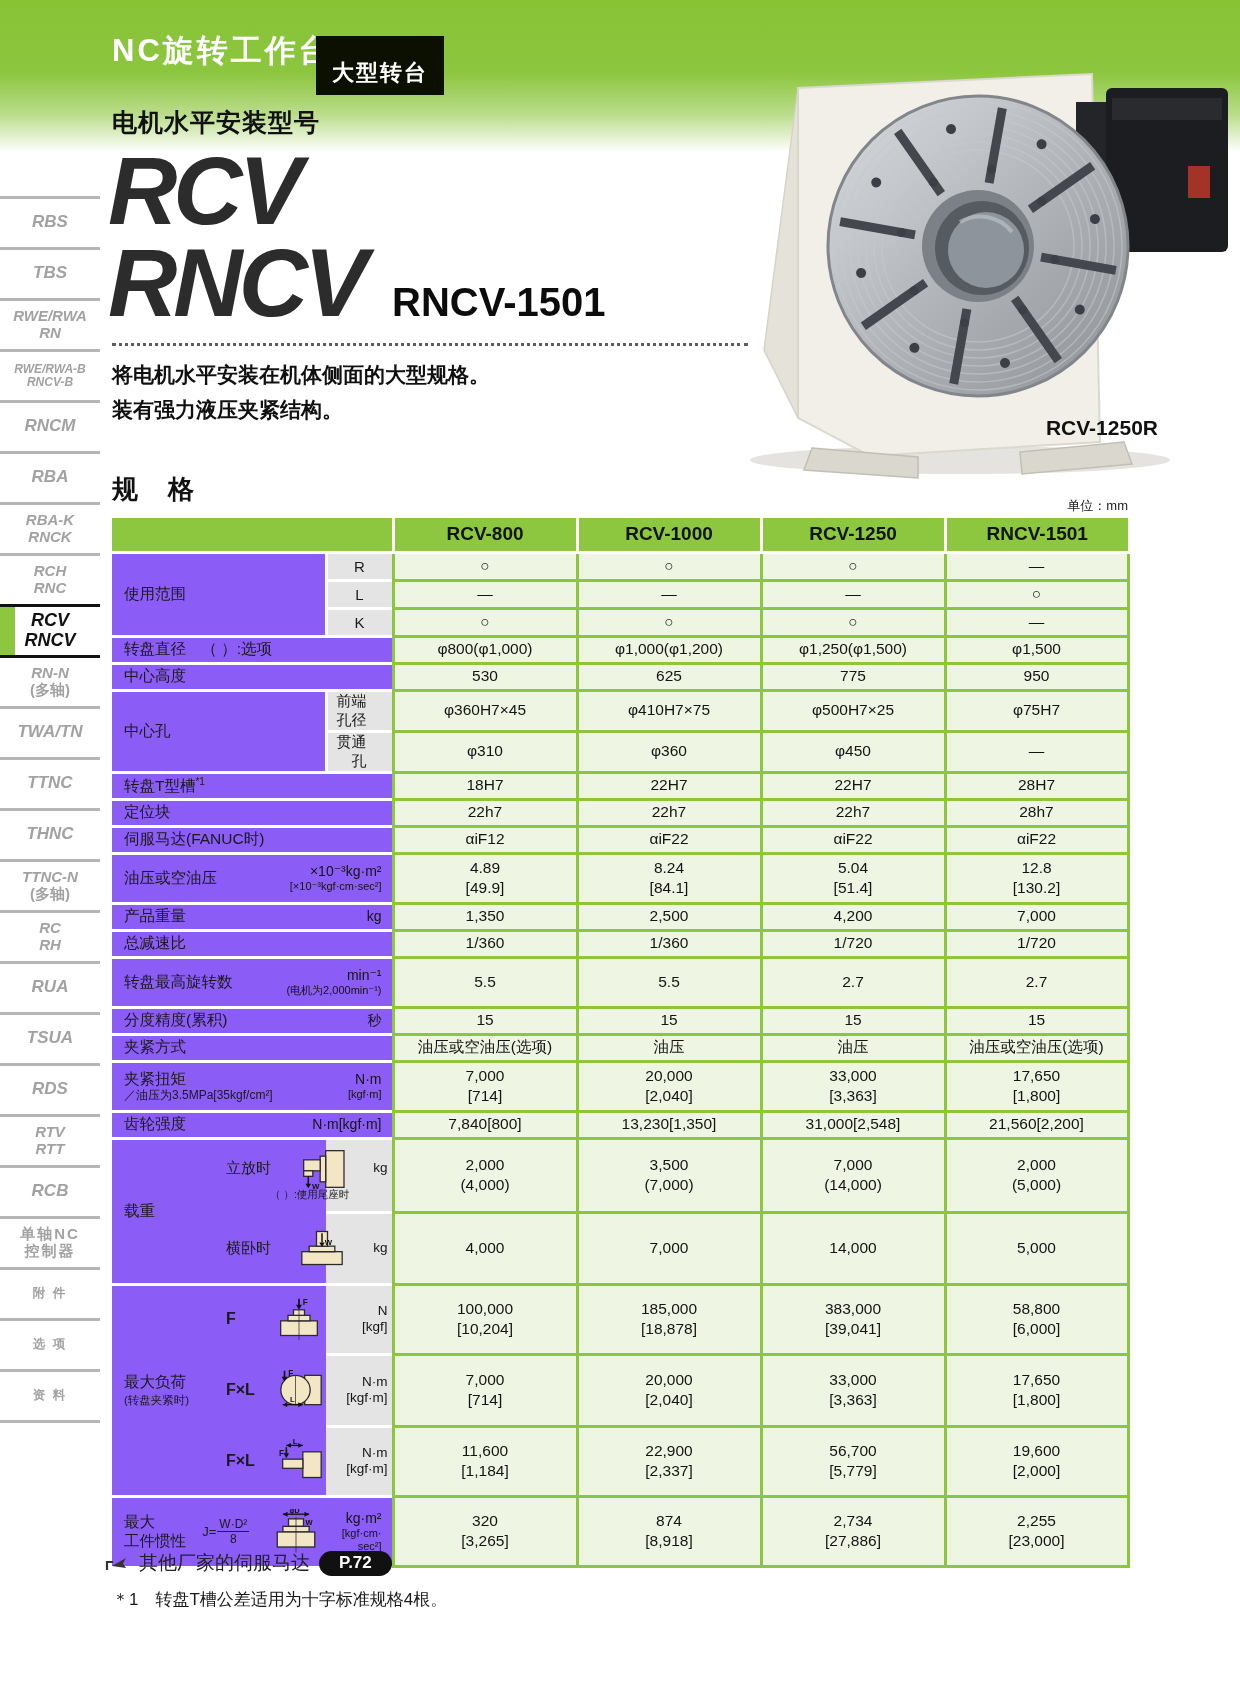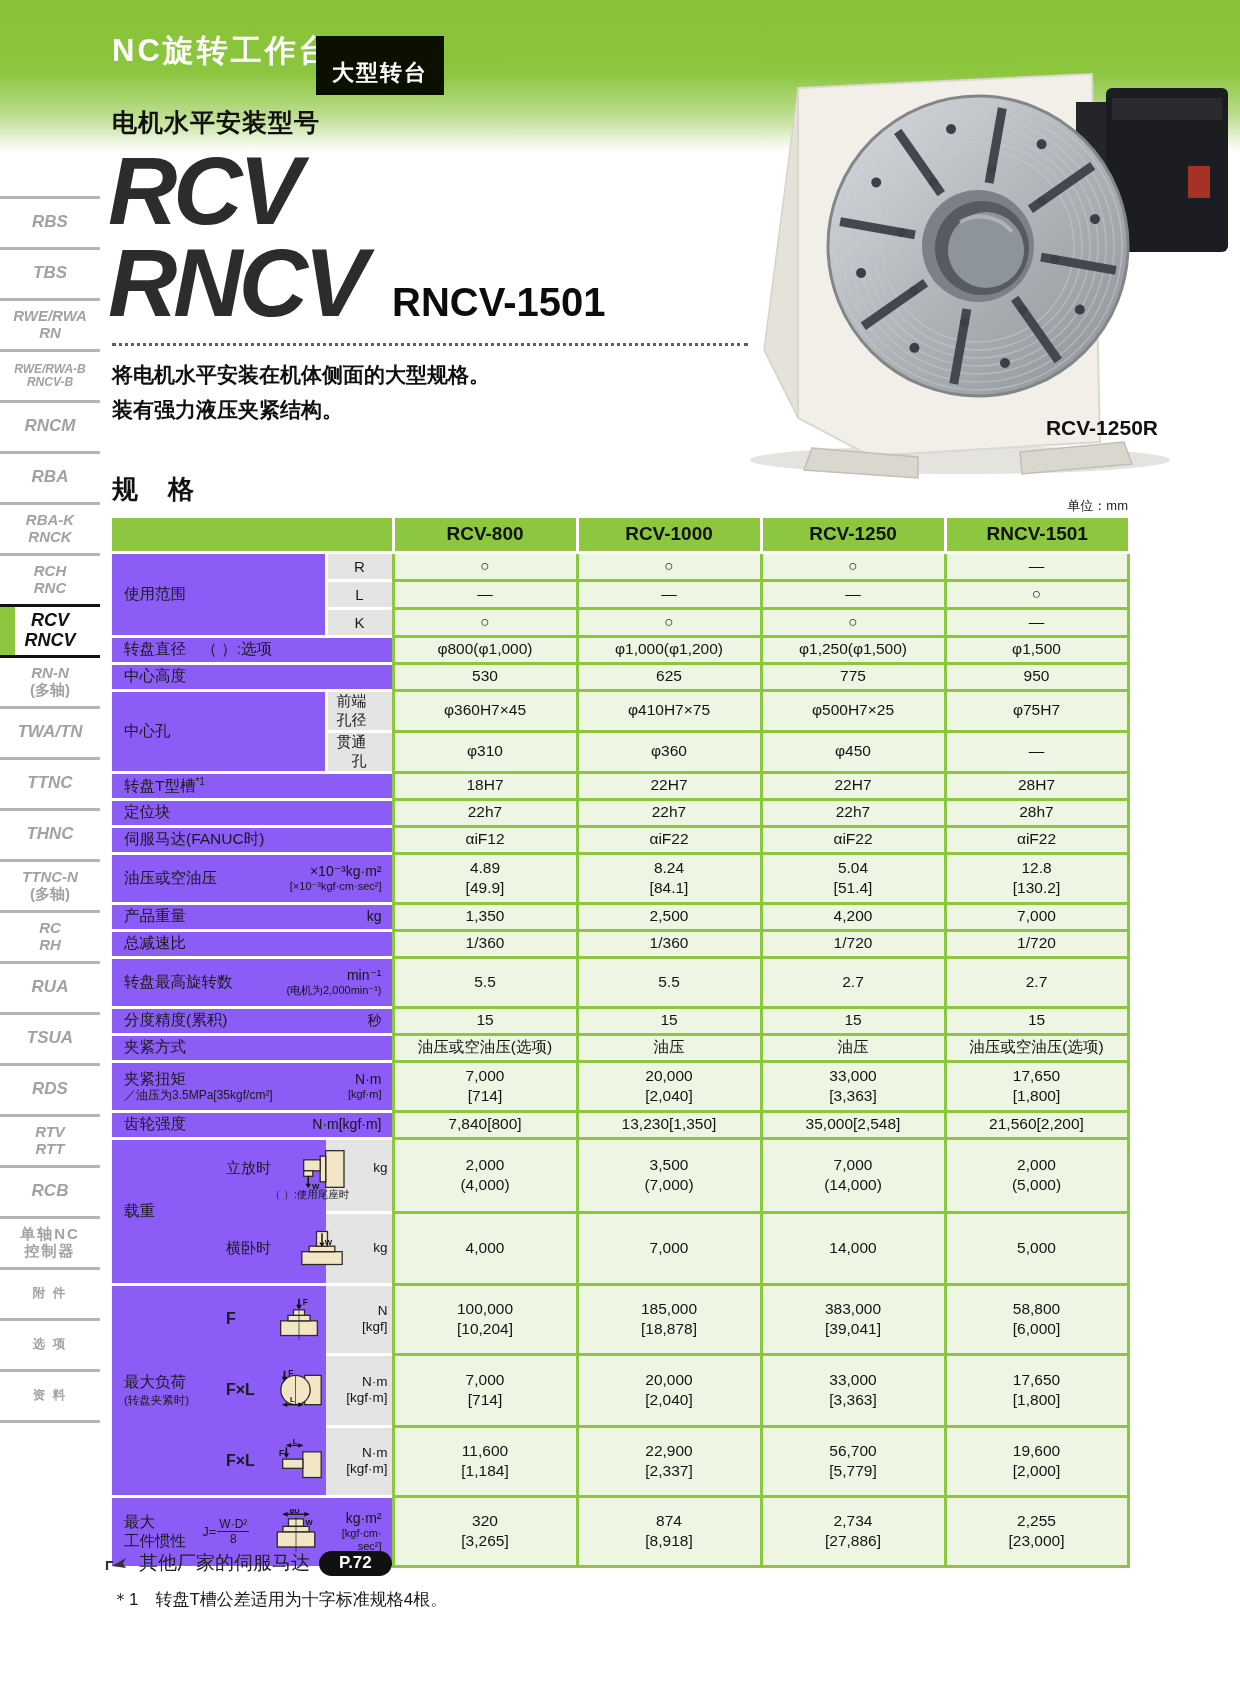--- a/index.html
+++ b/index.html
@@ -502,21 +502,21 @@
           <th class="label-cell" colspan="2">
             <div class="lc-flex">
               <div class="lab">齿轮强度</div>
               <div class="unit-box">
                 <div class="unit">N·m[kgf·m]</div>
               </div>
             </div>
           </th>
           <td class="val">7,840[800]</td>
           <td class="val">13,230[1,350]</td>
-          <td class="val">35,000[2,548]</td>
+          <td class="val">31,000[2,548]</td>
           <td class="val">21,560[2,200]</td>
         </tr>
         <tr style="height: 74px;">
           <th class="g-label" rowspan="2">
             <div class="g-main">载重</div>
           </th>
           <td class="sub-cell icon-cell">
             <div class="sub-flex">
               <span class="icon-label">立放时</span>
               <span class="spec-icon"><svg width="60" height="44" viewBox="0 0 64 48">

